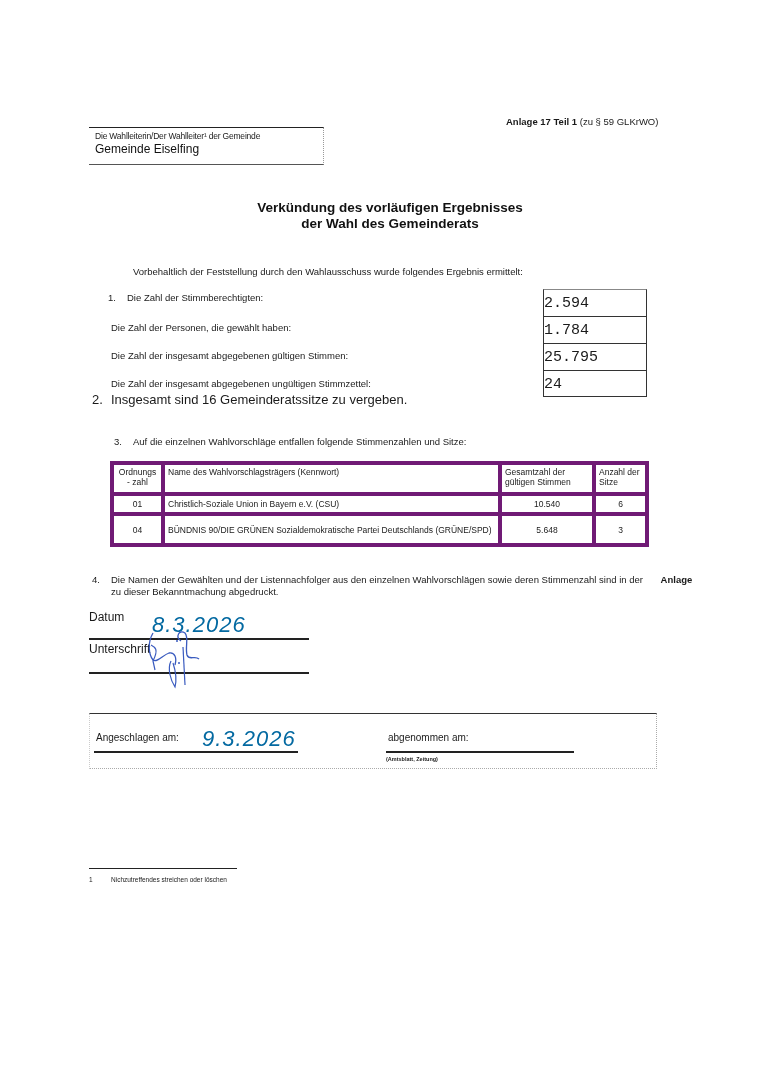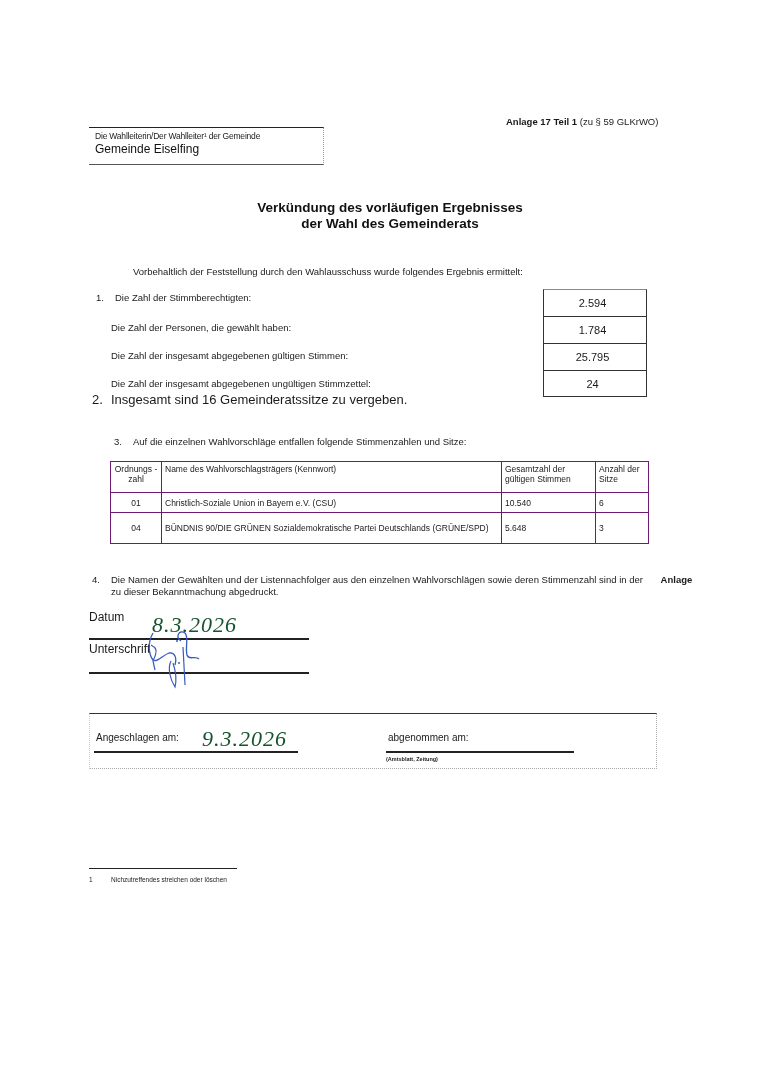--- a/index.html
+++ b/index.html
@@ -12,48 +12,48 @@
 
     .header-box { left: 89px; top: 127px; width: 235px; height: 38px; border-top: 1.5px solid #222; border-bottom: 1.5px solid #555; border-right: 1px dotted #999; padding: 3px 0 0 6px; }
     .header-box .small { font-size: 8.5px; color: #222; letter-spacing: -0.2px; }
     .header-box .big { font-size: 12px; color: #111; margin-top: 1px; }
 
     .title { left: 200px; top: 200px; width: 380px; text-align: center; font-weight: bold; font-size: 13.5px; line-height: 16px; color: #111; }
 
     .intro { left: 89px; top: 266px; font-size: 9.5px; margin-left: 44px; }
 
     .sec1 { left: 89px; top: 292px; }
-    .sec1 .row { position: absolute; left: 4px; width: 470px; font-size: 9.5px; white-space: nowrap; }
+    .sec1 .row { position: absolute; left: 16px; width: 470px; font-size: 9.5px; white-space: nowrap; }
     .num-box { left: 543px; top: 289px; width: 104px; height: 108px; border: 1.5px solid #333; border-top: 1px solid #888; }
-    .num-box .cell { height: 27px; border-bottom: 1.5px solid #333; text-align: center; padding-right: 5px; font-size: 11px; line-height: 27px; }
+    .num-box .cell { height: 27px; border-bottom: 1.5px solid #333; text-align: left; padding-right: 5px; font-size: 15px; line-height: 27px; font-family: Liberation Mono, monospace; }
     .num-box .cell:last-child { border-bottom: none; }
 
     .sec2 { left: 89px; top: 392px; font-size: 13px; }
     .sec3 { left: 89px; top: 436px; font-size: 9.5px; margin-left: 22px; }
 
     table.results { position: absolute; left: 110px; top: 461px; width: 539px; border-collapse: collapse; font-size: 8.5px; }
-    table.results th, table.results td { border: 1px solid #701a75; padding: 2px 3px; vertical-align: middle; font-weight: normal; }
+    table.results th, table.results td { border: 4px solid #701a75; padding: 2px 3px; vertical-align: middle; font-weight: normal; }
     table.results th { text-align: left; vertical-align: top; height: 31px; line-height: 10px; }
     table.results th.ord { text-align: center; width: 51px; }
     table.results th.votes { width: 94px; }
     table.results th.seats { width: 53px; }
     table.results td.ord { text-align: center; }
-    table.results td.right { text-align: left; }
+    table.results td.right { text-align: center; }
     table.results tr.r1 td { height: 20px; }
     table.results tr.r2 td { height: 31px; line-height: 10px; }
     table.results tr.r3 td { height: 20px; border-top: 1.5px solid #222; }
     td.just { text-align: justify; text-align-last: left; }
 
     .sec4 { left: 89px; top: 574px; width: 610px; font-size: 9.5px; line-height: 12px; }
     .sec4 b { font-weight: bold; margin-left: 15px; }
 
     .sig { left: 89px; top: 610px; width: 220px; height: 70px; }
     .sig .label { position: absolute; left: 0; font-size: 12px; }
     .sig .line { position: absolute; left: 0; width: 220px; height: 1.5px; background: #222; }
-    .hand { font-family: Liberation Serif, serif; color: #14532d; font-style: italic; }
+    .hand { font-family: Liberation Sans, sans-serif; color: #0369a1; font-style: italic; }
     .hand-date1 { left: 152px; top: 612px; font-size: 22px; letter-spacing: 1px; }
     .scribble { left: 145px; top: 625px; }
 
     .post-box { left: 89px; top: 713px; width: 568px; height: 56px; border-top: 1.5px solid #333; border-bottom: 1px dotted #aaa; border-left: 1px dotted #ccc; border-right: 1px dotted #aaa; }
     .post-box .lbl { position: absolute; font-size: 10px; }
     .post-box .uline { position: absolute; height: 1.5px; background: #222; }
     .post-box .tiny { position: absolute; font-size: 5.5px; font-weight: bold; }
     .hand-date2 { left: 202px; top: 726px; font-size: 22px; letter-spacing: 1px; }
 
     .foot-line { left: 89px; top: 868px; width: 148px; height: 1px; background: #222; }

